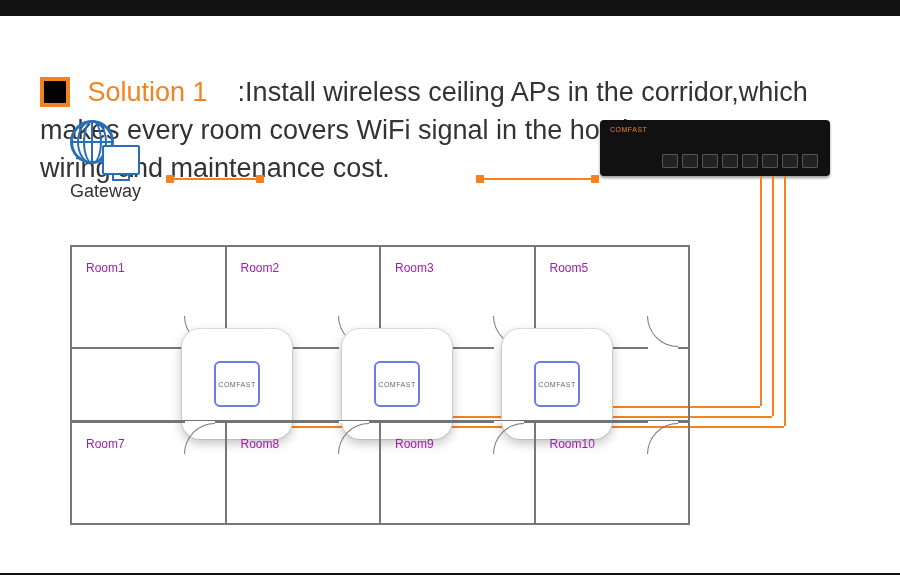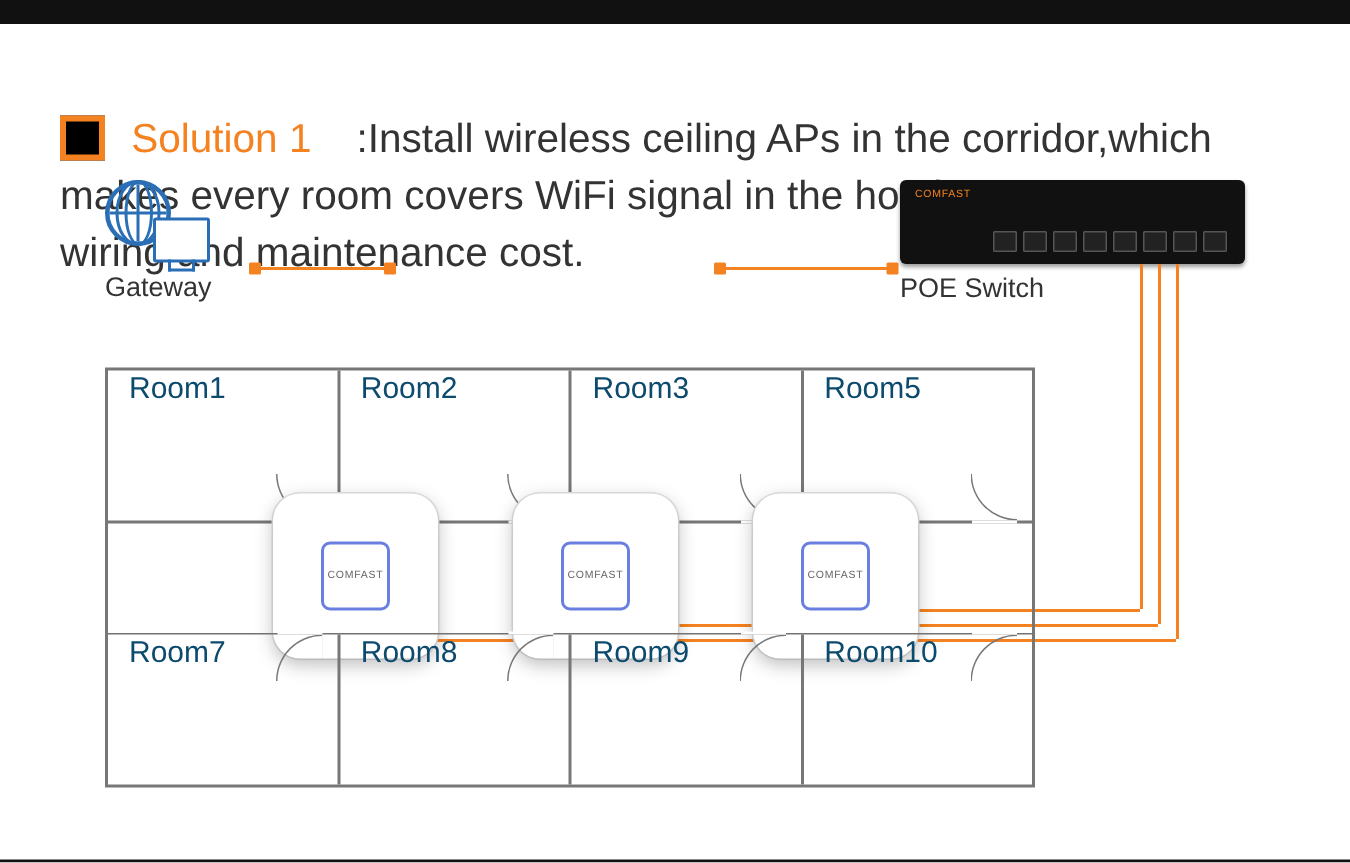--- a/index.html
+++ b/index.html
@@ -208,32 +208,32 @@
     border: 2px solid #777;
     box-sizing: border-box;
   }
   .row {
     position: absolute;
     left: 0; right: 0;
     height: 100px;
     display: flex;
   }
   .row.top { top: 0; border-bottom: 2px solid #777; }
-  .row.bottom { bottom: 0; border-top: 1px solid #737373; height: 100px; }
+  .row.bottom { bottom: 0; border-top: 3px solid #737373; height: 100px; }
   .corridor {
     position:absolute;
     top:100px;bottom:100px;left:0;right:0;
   }
   .room {
     flex: 1;
     border-right: 2px solid #777;
     position: relative;
-    font-size: 20px;
-    padding: 1px 0 0 14px;
-    color: #0c4a6e;
+    font-size: 12px;
+    padding: 14px 0 0 14px;
+    color: #a21caf;
     box-sizing: border-box;
   }
   .room:last-child { border-right: none; }
   .door {
     position: absolute;
     width: 30px;
     height: 30px;
   }
   .row.top .door {
     bottom: -2px;
@@ -337,21 +337,20 @@
           <div class="port"></div>
             <div class="port"></div>
             <div class="port"></div>
             <div class="port"></div>
           <div class="port"></div>
             <div class="port"></div>
             <div class="port"></div>
             <div class="port"></div>
         </div>
       </div>
-      <div class="node-label">POE Switch</div>
     </div>
 
     <div class="drops">
       <div class="drop d1"></div>
       <div class="drop d2"></div>
       <div class="drop d3"></div>
     </div>
   </div>
 
   <div class="feed" style="top:286px;left:560px;width:160px;"></div>

